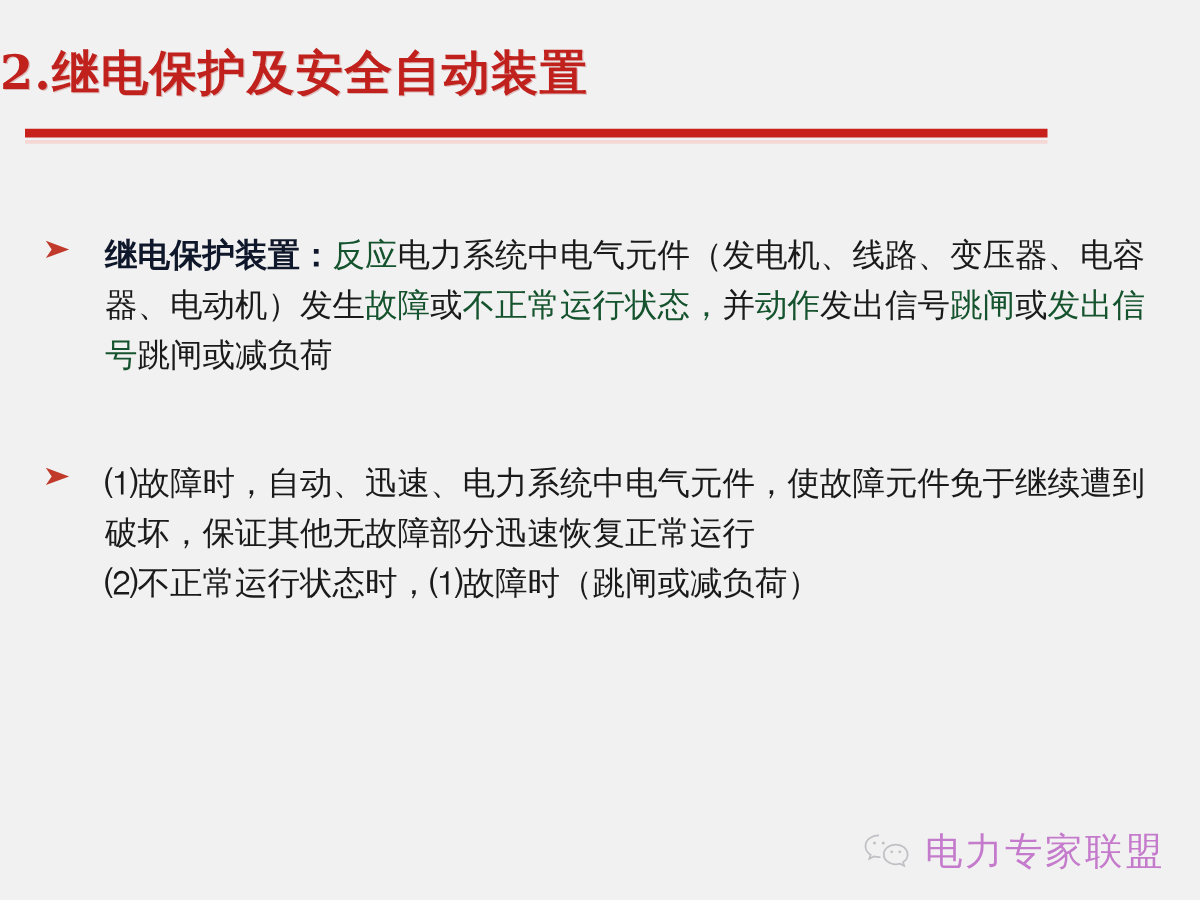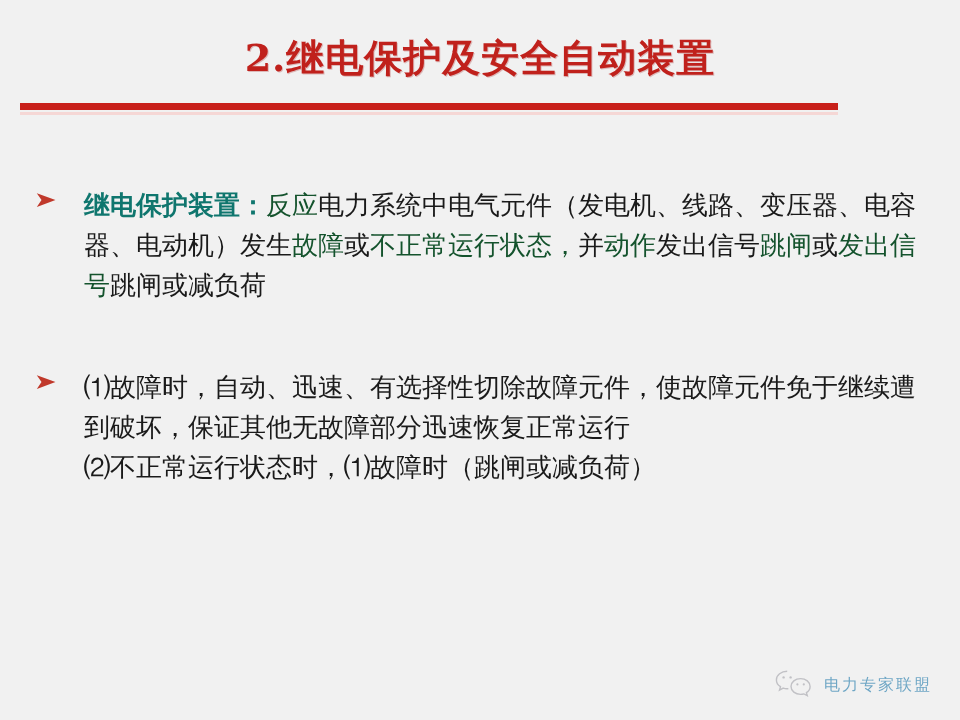--- a/index.html
+++ b/index.html
@@ -21,21 +21,21 @@
     height: 720px;
     background: #f1f1f1;
   }
 
   
   .title-block {
     position: absolute;
     top: 36px;
     left: 0;
     width: 960px;
-    text-align: center;
+    text-align: left;
   }
   .slide-title {
     font-family: "DejaVu Serif", "Liberation Serif", serif;
     font-size: 38px;
     font-weight: bold;
     color: #c0211c;
     letter-spacing: 1px;
     line-height: 1.15;
     text-shadow: 1px 1px 0 rgba(160,20,20,0.25);
     white-space: nowrap;
@@ -90,21 +90,21 @@
     color: #1a1a1a;
     font-family: "DejaVu Sans", "Liberation Sans", sans-serif;
     text-align: left;
   }
   .para.heading {
     font-weight: bold;
   }
 
   .r { color: #14532d; }
   .k { color: #1a1a1a; }
-  .rb { color: #0f766e; font-weight: bold; }
+  .rb { color: #0f172a; font-weight: bold; }
 
   .task-list {
     margin-top: 2px;
   }
   .task-line {
     font-size: 26px;
     line-height: 40px;
     color: #1a1a1a;
   }
 
@@ -118,22 +118,22 @@
     gap: 10px;
     opacity: 0.55;
   }
   .wechat-icon {
     width: 40px;
     height: 34px;
     position: relative;
     flex: none;
   }
   .watermark-text {
-    font-size: 16px;
-    color: #0369a1;
+    font-size: 30px;
+    color: #a21caf;
     letter-spacing: 2px;
     font-family: "DejaVu Sans", "Liberation Sans", sans-serif;
   }
 </style>
 </head>
 <body>
 
 <div class="slide">
 
   <div class="title-block">
@@ -147,21 +147,21 @@
     <div class="bullet-block">
       <span class="bullet-marker">➤</span>
       <div class="para">
         <span class="rb">继电保护装置：</span><span class="r">反应</span><span class="k">电力系统中电气元件（发电机、线路、变压器、电容器、电动机）发生</span><span class="r">故障</span><span class="k">或</span><span class="r">不正常运行状态，</span><span class="k">并</span><span class="r">动作</span><span class="k">发出信号</span><span class="r">跳闸</span><span class="k">或</span><span class="r">发出信号</span><span class="k">跳闸或减负荷</span>
       </div>
     </div>
 
     <div class="bullet-block second">
       <span class="bullet-marker">➤</span>
       <div class="task-list">
-        <div class="task-line">⑴故障时，自动、迅速、有选择性切除故障元件，使故障元件免于继续遭到破坏，保证其他无故障部分迅速恢复正常运行</div>
+        <div class="task-line">⑴故障时，自动、迅速、电力系统中电气元件，使故障元件免于继续遭到破坏，保证其他无故障部分迅速恢复正常运行</div>
         <div class="task-line">⑵不正常运行状态时，⑴故障时（跳闸或减负荷）</div>
       </div>
     </div>
 
   </div>
 
   <div class="watermark">
     <span class="wechat-icon">
       <svg width="40" height="34" viewBox="0 0 40 34" xmlns="http://www.w3.org/2000/svg">
         <g fill="none" stroke="#9a9aa2" stroke-width="1.4">

